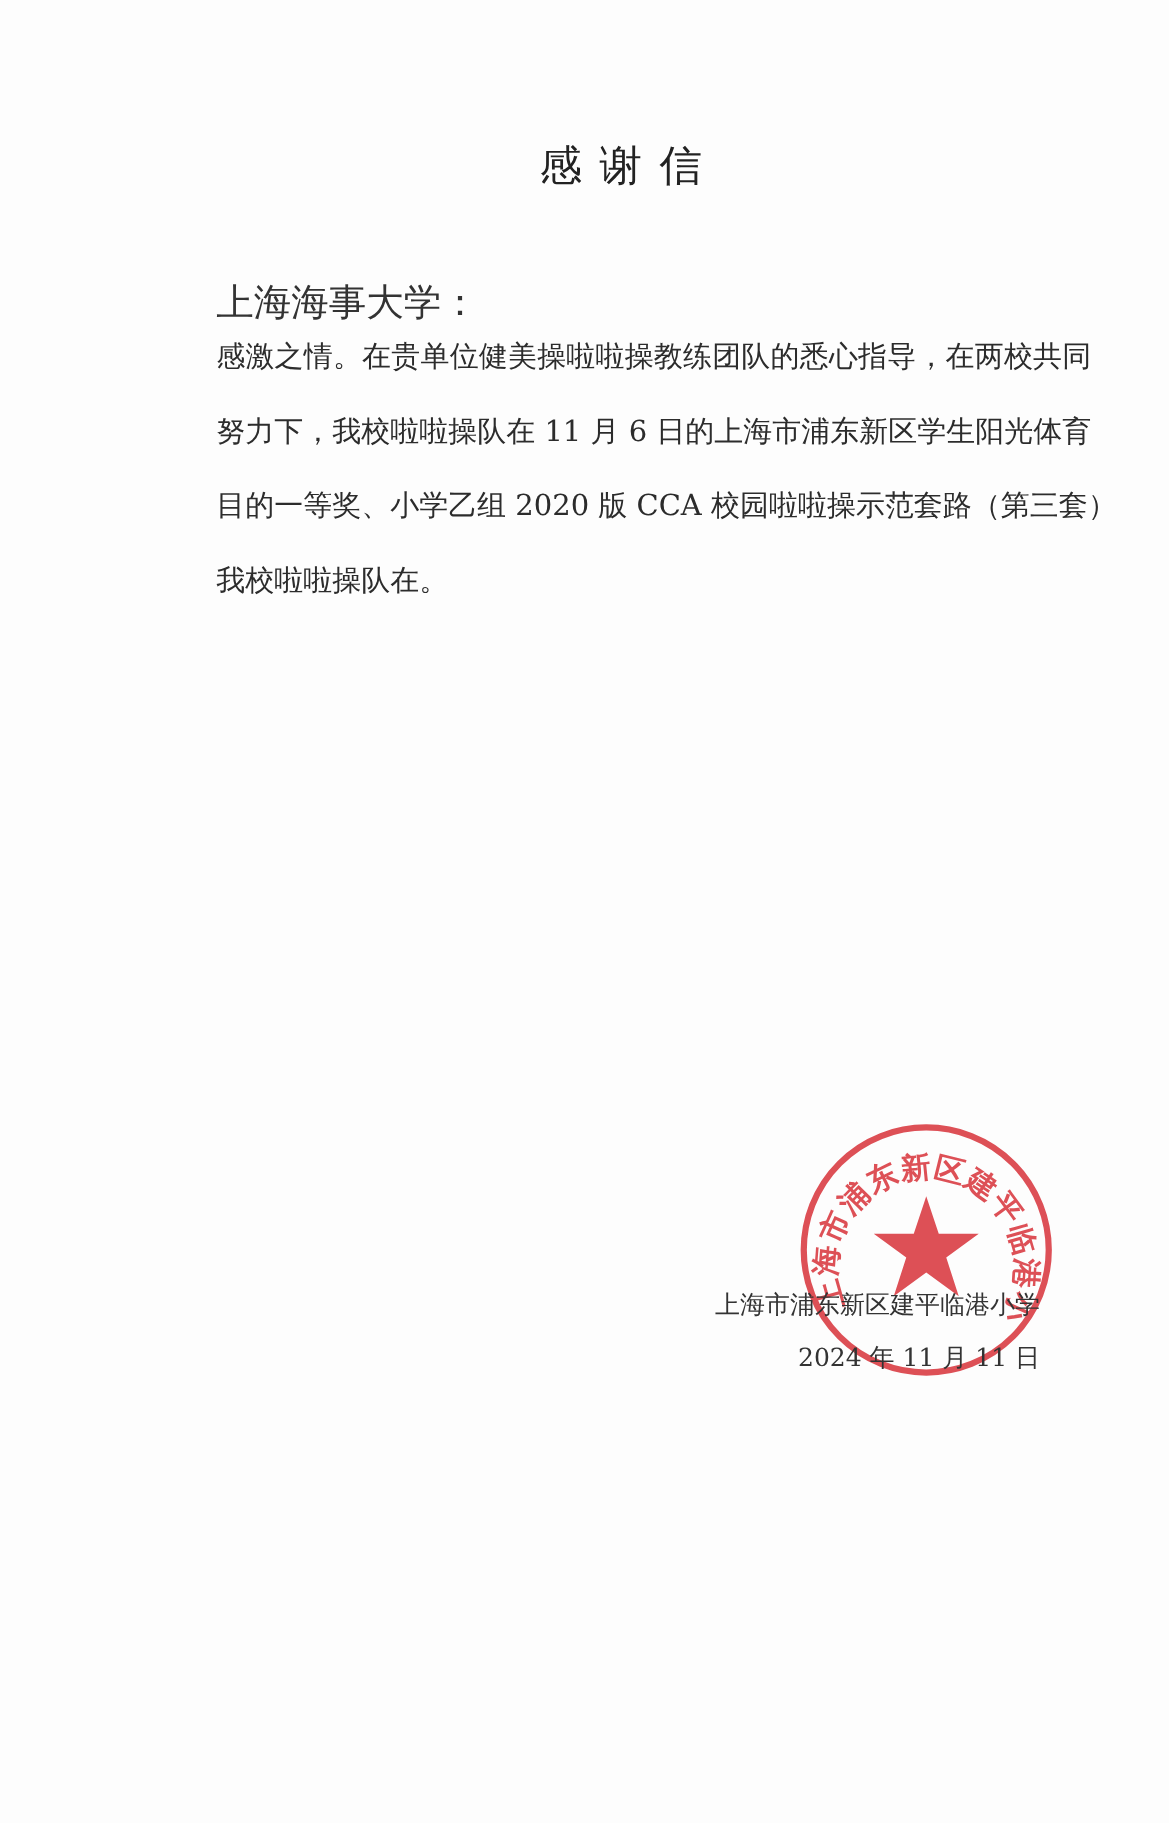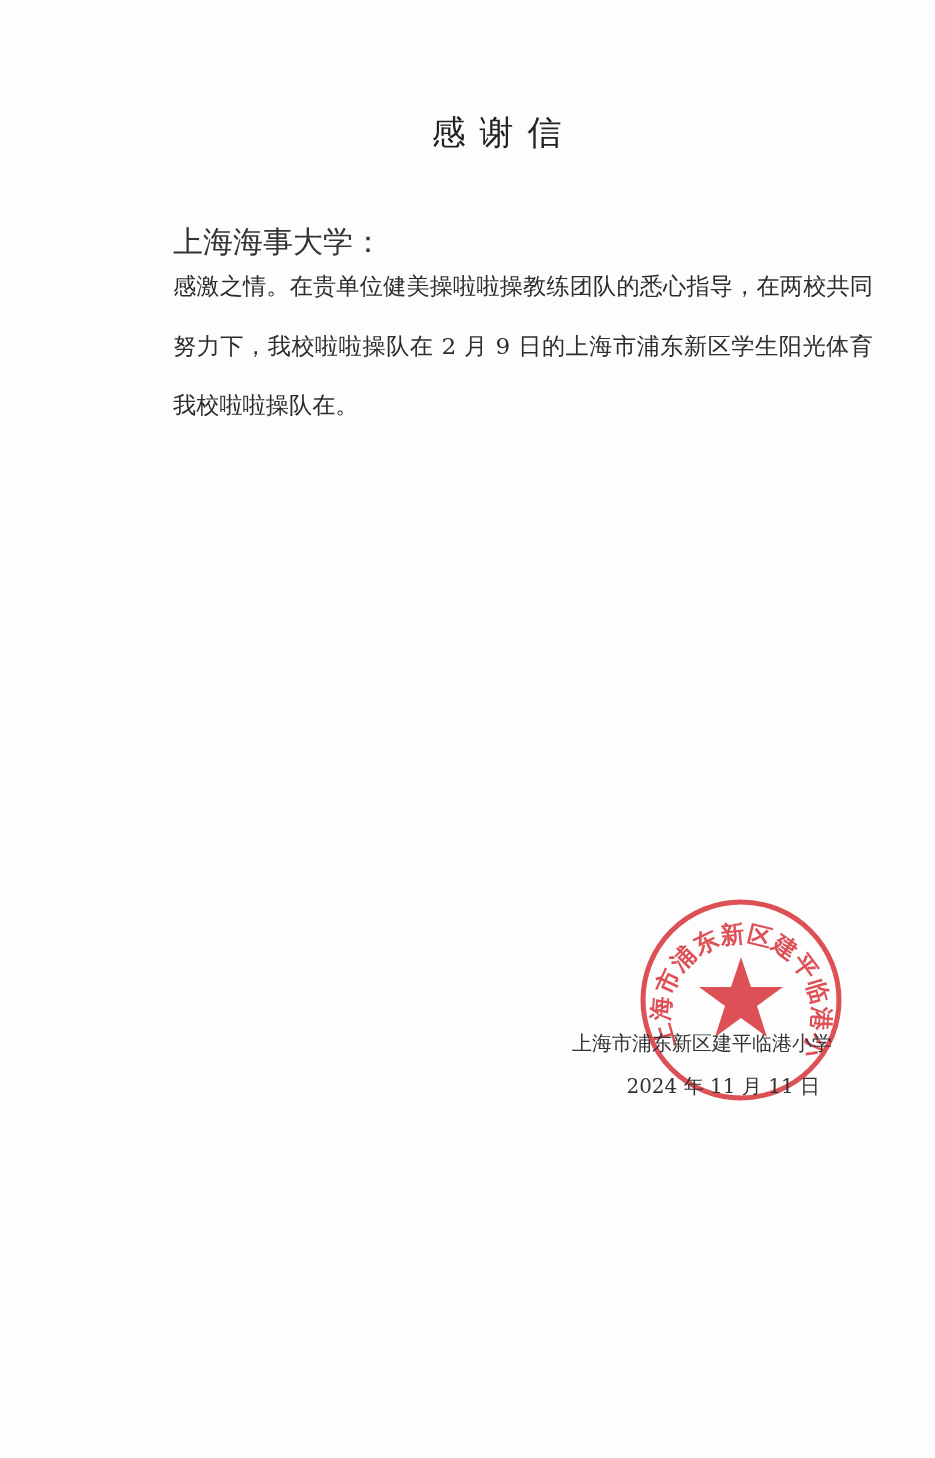--- a/index.html
+++ b/index.html
@@ -29,40 +29,41 @@
   .p1 { top: 256px; }
   .p2 { top: 595px; }
   .indent { display: inline-block; width: 46px; }
   .line { display: block; white-space: nowrap; text-align: justify; text-align-last: justify; }
   .line.last { text-align-last: left; }
   .sign-org {
     position: absolute; top: 1030px; right: 103px;
     font-size: 20px; color: #333; white-space: nowrap;
   }
   .sign-date {
-    position: absolute; top: 1073px; right: 115px;
+    position: absolute; top: 1073px; right: 103px;
     font-size: 20px; color: #333; white-space: nowrap;
   }
   .stamp {
     position: absolute; left: 600px; top: 895px; width: 210px; height: 210px;
     opacity: 0.85; pointer-events: none;
   }
 </style>
 </head>
 <body>
 
 <div class="page">
 
   <div class="title">感谢信</div>
 
   <div class="salutation">上海海事大学：</div>
 
   <div class="body-text p1">
     <span class="line">感激之情。在贵单位健美操啦啦操教练团队的悉心指导，在两校共同</span>
-    <span class="line">努力下，我校啦啦操队在 2 月 9 日的上海市浦东新区学生阳光体育</span>
+    <span class="line">努力下，我校啦啦操队在 11 月 6 日的上海市浦东新区学生阳光体育</span>
+    <span class="line">目的一等奖、小学乙组 2020 版 CCA 校园啦啦操示范套路（第三套）</span>
     <span class="line last">我校啦啦操队在。</span>
   </div>
 
 
   <svg class="stamp" viewBox="0 0 210 210" xmlns="http://www.w3.org/2000/svg">
     <defs>
       <path id="seal-arc" d="M 40 150 A 72 72 0 1 1 170 150"></path>
     </defs>
     <circle cx="105" cy="105" r="98" fill="none" stroke="#d8323a" stroke-width="5"></circle>
     <polygon points="105,62 115,92 147,92 121,111 131,142 105,123 79,142 89,111 63,92 95,92" fill="#d8323a"></polygon>

